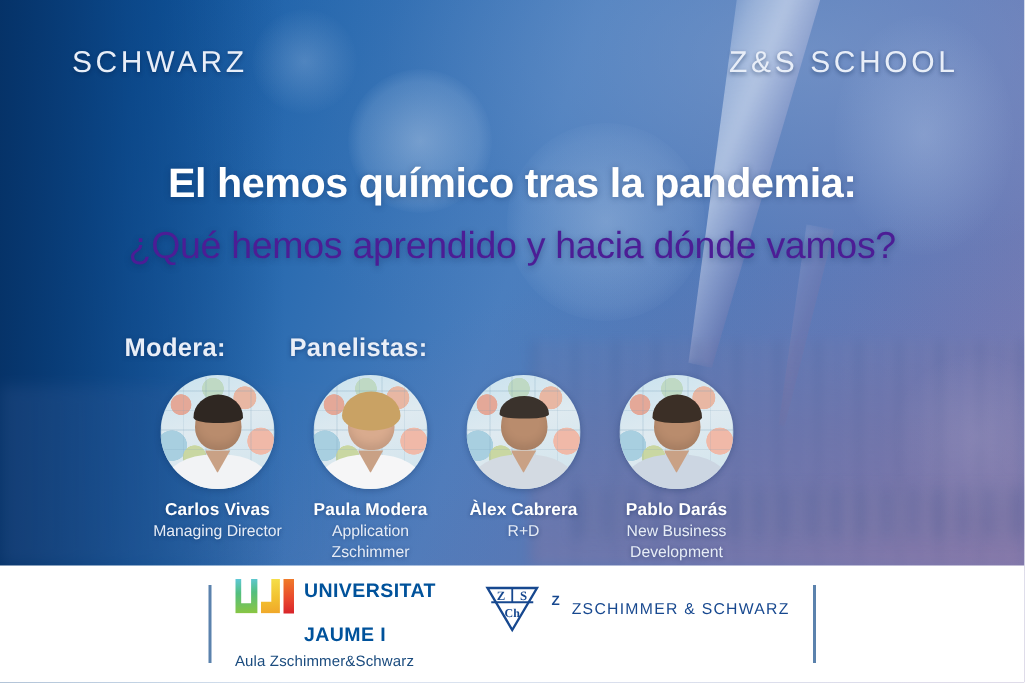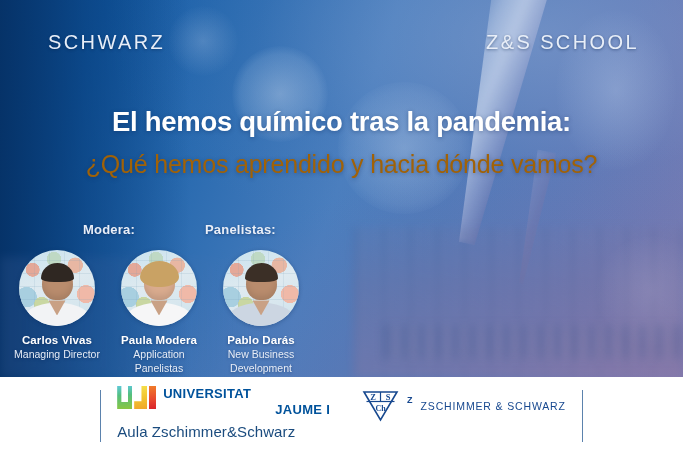--- a/index.html
+++ b/index.html
@@ -110,39 +110,39 @@
     position:absolute; top:106px; left:0; width:683px;
     text-align:center;
   }
   .title-main {
     font-size:27.5px; font-weight:700; color:#ffffff;
     letter-spacing:-0.3px; line-height:1.18;
     text-shadow:0 1px 4px rgba(10,40,90,0.40);
   }
   .title-sub {
     margin-top:11px;
-    font-size:25px; font-weight:400; color:#a16207;
+    font-size:25px; font-weight:400; color:#4c1d95;
     letter-spacing:-0.2px; line-height:1.2;
     text-shadow:0 1px 4px rgba(10,40,90,0.40);
   }
 
   
   .role-label {
     position:absolute; top:222px;
-    font-size:13px; font-weight:700; color:#e9eef7;
+    font-size:17px; font-weight:700; color:#e9eef7;
     letter-spacing:0.2px;
     text-shadow:0 1px 3px rgba(10,40,90,0.5);
   }
   #label-modera    { left:83px; }
-  #label-panelistas{ left:205px; }
+  #label-panelistas{ left:193px; }
 
   
   .speakers {
     position:absolute; top:250px; left:0; width:590px;
-    display:flex; align-items:flex-start;
+    display:flex; justify-content:center; align-items:flex-start;
     gap:0px; padding-left:6px;
   }
   .speaker { width:102px; display:flex; flex-direction:column; align-items:center; }
 
   .avatar {
     width:76px; height:76px; border-radius:50%;
     overflow:hidden; position:relative;
     box-shadow:0 1px 4px rgba(10,35,80,0.30);
   }
   
@@ -238,27 +238,27 @@
   }
   .uji-j {
     width:13px; height:23px;
     background:linear-gradient(175deg,#f5e04a 0%, #f2c230 55%, #f0a62a 100%);
     clip-path:polygon(56% 0, 100% 0, 100% 100%, 0 100%, 0 66%, 56% 66%);
   }
   .uji-i {
     width:7px; height:23px;
     background:linear-gradient(175deg,#f07c2a 0%, #e8462e 60%, #d8232a 100%);
   }
-  .uji-words { display:flex; line-height:1.0; padding-top:1px;gap:24px; }
+  .uji-words { display:flex; flex-direction:column; line-height:1.0; padding-top:1px; }
   .uji-w1, .uji-w2 {
     font-size:13px; font-weight:700; color:#00529b; letter-spacing:0.3px;
   }
   .uji-w2 { margin-top:16px; }
   .uji-sub { margin-top:6px; line-height:1.35; }
-  .uji-sub div { font-size:15px; color:#1a4b7e; letter-spacing:0.1px; }
+  .uji-sub div { font-size:10px; color:#1a4b7e; letter-spacing:0.1px; }
 
   
   .zs { display:flex; align-items:center; gap:8px; padding:0 16px; margin-top:3px; }
   .zs-tri { position:relative; width:37px; height:34px; }
   .zs-tri svg { display:block; }
   .zs-text { font-size:10.5px; font-weight:400; color:#17488f; letter-spacing:0.85px; white-space:nowrap; }
   .zs-z-out { font-size:9px; font-weight:700; color:#17488f; align-self:flex-start; margin-top:6px; }
 </style>
 </head>
 <body>
@@ -305,23 +305,34 @@
 
     <div class="speaker sp2">
       <div class="avatar">
         <div class="map"></div>
         <div class="body"></div>
         <div class="collar"></div>
         <div class="head"></div>
         <div class="hair"></div>
       </div>
       <div class="sp-name">Paula Modera</div>
-      <div class="sp-role">Application Panelistas</div>
-    </div>
-
+      <div class="sp-role">Application Zschimmer</div>
+    </div>
+
+    <div class="speaker sp3">
+      <div class="avatar">
+        <div class="map"></div>
+        <div class="body"></div>
+        <div class="collar"></div>
+        <div class="head"></div>
+        <div class="hair"></div>
+      </div>
+      <div class="sp-name">Àlex Cabrera</div>
+      <div class="sp-role">R+D</div>
+    </div>
 
     <div class="speaker sp4">
       <div class="avatar">
         <div class="map"></div>
         <div class="body"></div>
         <div class="collar"></div>
         <div class="head"></div>
         <div class="hair"></div>
       </div>
       <div class="sp-name">Pablo Darás</div>

